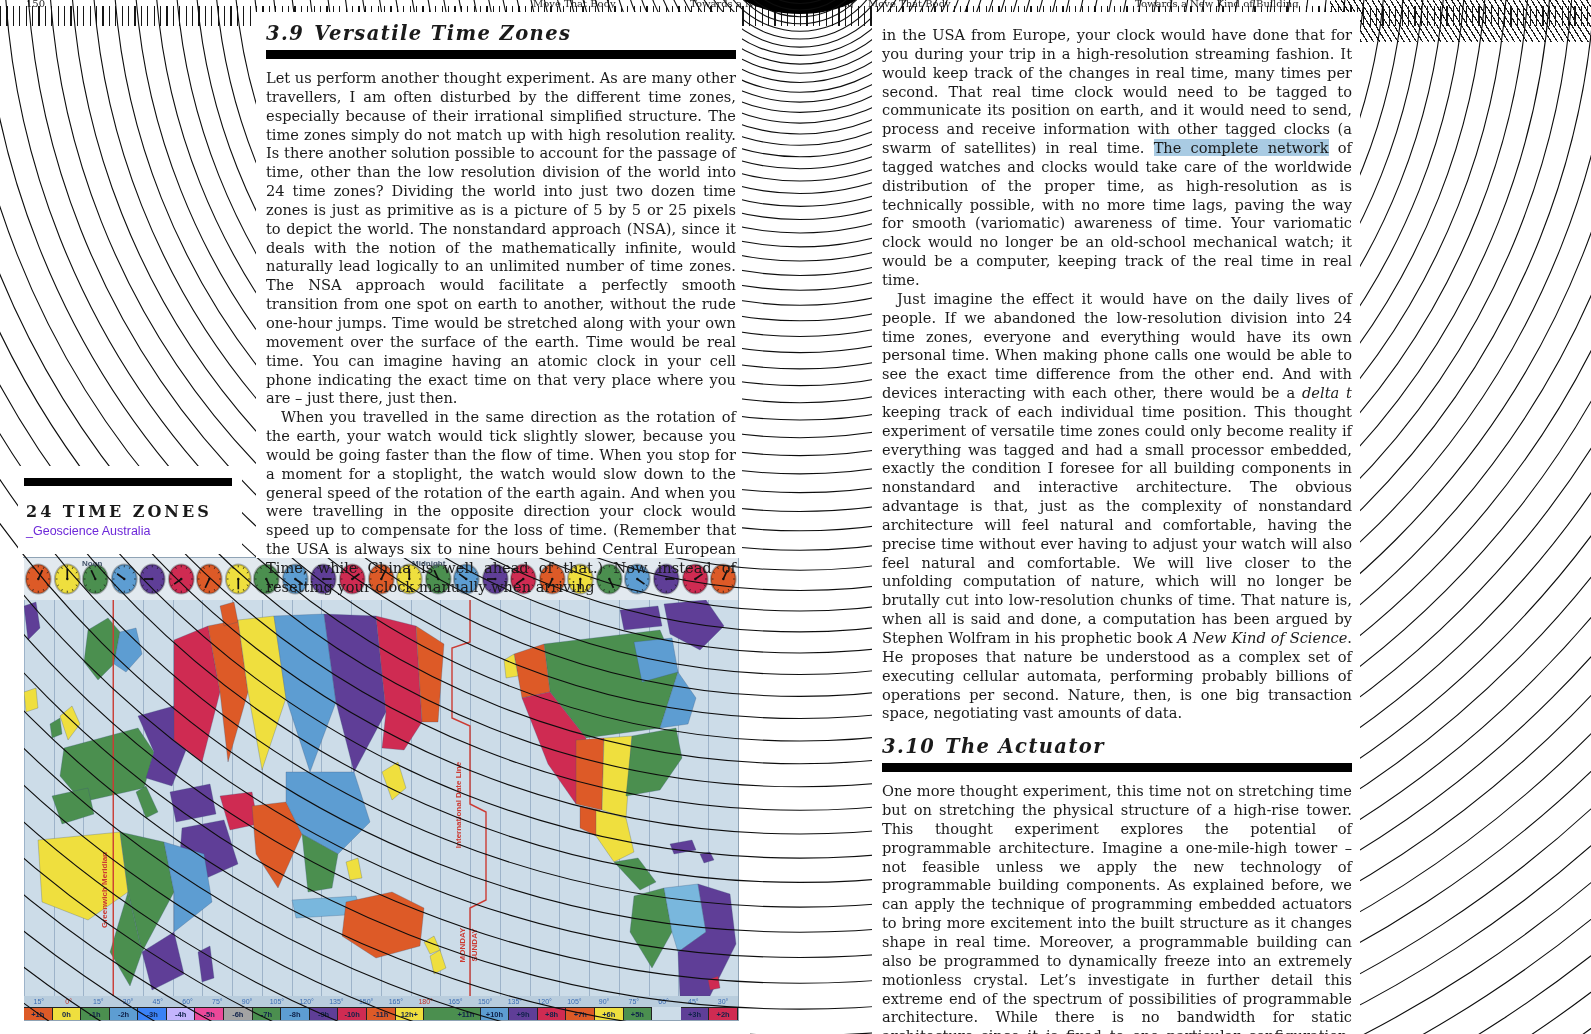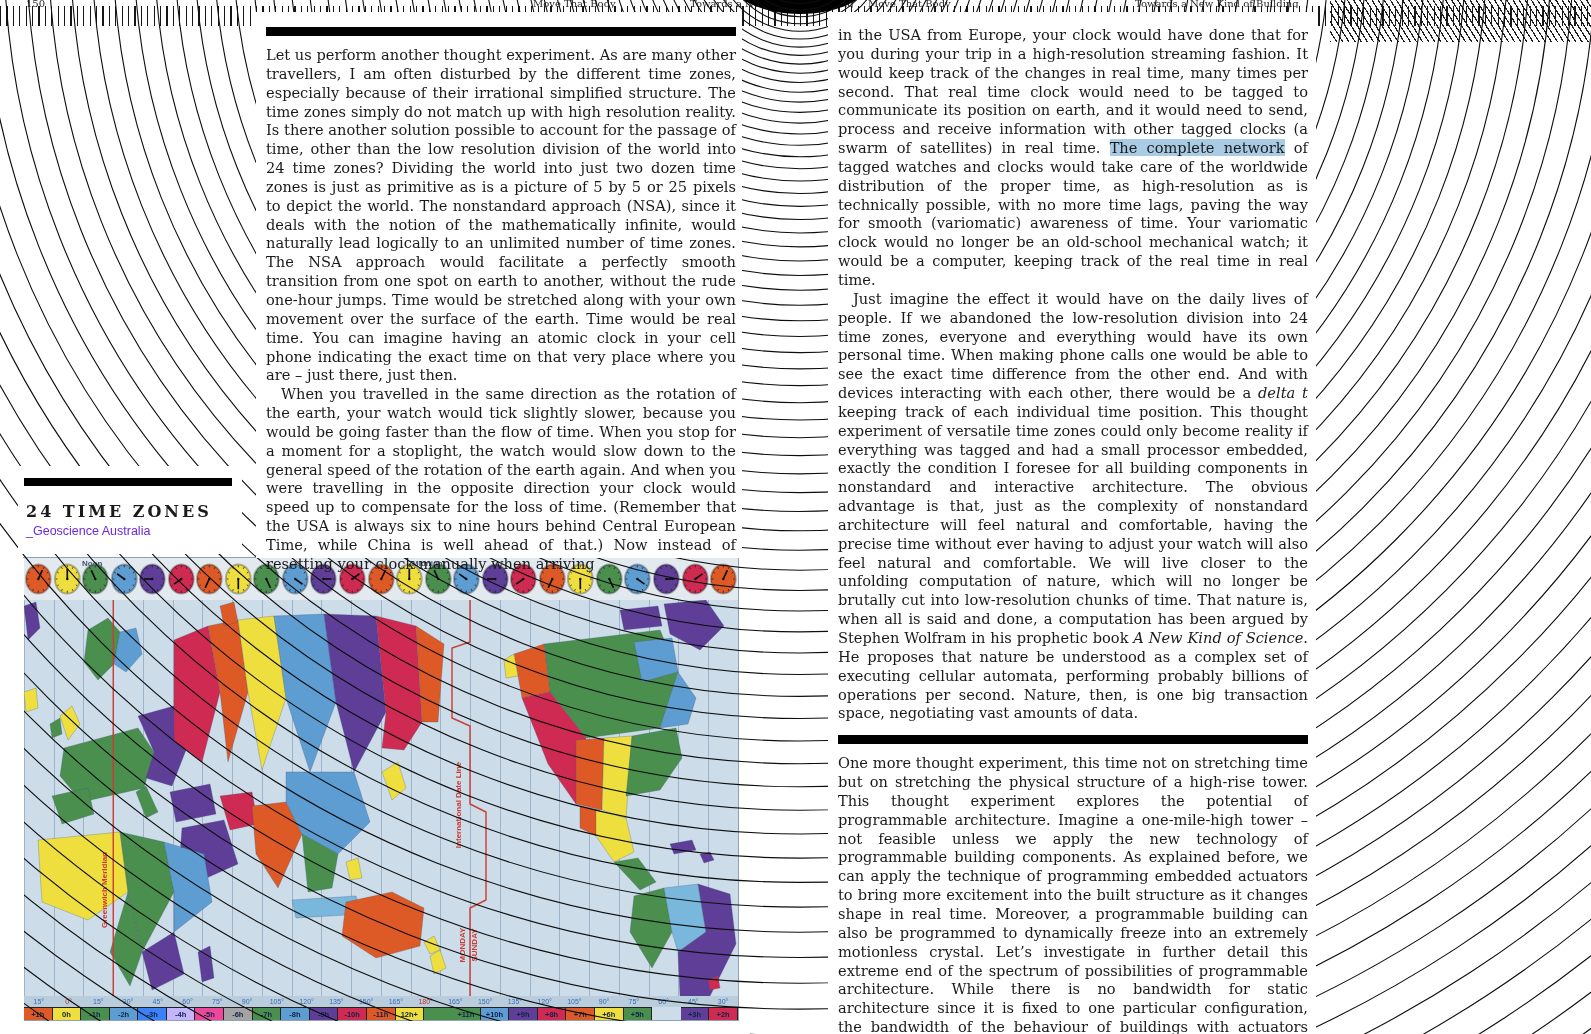--- a/index.html
+++ b/index.html
@@ -14,21 +14,21 @@
   #top-hatch{position:absolute;left:0;top:6px;width:100%;height:20px;z-index:0;
     background:repeating-linear-gradient(90deg,#161616 0 1.2px,transparent 1.2px 6.4px);}
   #corner-hatch{position:absolute;left:1330px;top:0;width:261px;height:42px;z-index:0;
     background:repeating-linear-gradient(58deg,#1d1d1d 0 1.2px,transparent 1.2px 5.2px);}
   
   #header-row{position:absolute;left:0;top:0;width:100%;height:8px;overflow:hidden;z-index:0;}
   #header-row span{position:absolute;top:-2px;font:10px "DejaVu Serif",serif;color:#1f1f1f;white-space:nowrap;}
   
   .col{position:absolute;background:#fff;z-index:2;}
   #col-left{left:256px;top:12px;width:486px;height:546px;padding:10px 6px 0 10px;box-sizing:border-box;}
-  #col-right{left:828px;top:12px;width:488px;height:1022px;padding:14px 8px 0 10px;box-sizing:border-box;}
+  #col-right{left:872px;top:12px;width:488px;height:1022px;padding:14px 8px 0 10px;box-sizing:border-box;}
   .heading{font-style:italic;font-weight:bold;font-size:19.5px;letter-spacing:1.4px;white-space:nowrap;}
   .heading .secnum{margin-right:10px;}
   .rule{height:9px;background:#000;margin:5px 0 10px 0;}
   .bodytext p{font-size:14.6px;line-height:18.85px;text-align:justify;margin:0;}
   .bodytext p.indent{text-indent:15px;}
   .i{font-style:italic;}
   .hl{background:#a9cbe3;}
   #sec2-block{margin-top:12px;}
   
   #caption{position:absolute;left:18px;top:466px;width:224px;height:88px;background:#fff;z-index:2;}
@@ -779,39 +779,45 @@
     <circle cx="800" cy="-55" r="1312.4"></circle>
     <circle cx="800" cy="-55" r="1341.5"></circle>
     <circle cx="800" cy="-55" r="1371.0"></circle>
     <circle cx="800" cy="-55" r="1400.9"></circle>
     <circle cx="800" cy="-55" r="1431.0"></circle>
     <circle cx="800" cy="-55" r="1461.5"></circle>
     <circle cx="800" cy="-55" r="1492.2"></circle>
   </svg>
 
 <div id="col-left" class="col">
+  <div class="heading">
+    <span class="secnum">3.9</span><span>Versatile Time Zones</span>
+  </div>
   <div class="rule"></div>
   <div class="bodytext">
     <p>Let us perform another thought experiment. As are many other travellers, I am often disturbed by the different time zones, especially because of their irrational simplified structure. The time zones simply do not match up with high resolution reality. Is there another solution possible to account for the passage of time, other than the low resolution division of the world into 24 time zones? Dividing the world into just two dozen time zones is just as primitive as is a picture of 5 by 5 or 25 pixels to depict the world. The nonstandard approach (NSA), since it deals with the notion of the mathematically infinite, would naturally lead logically to an unlimited number of time zones. The NSA approach would facilitate a perfectly smooth transition from one spot on earth to another, without the rude one-hour jumps. Time would be stretched along with your own movement over the surface of the earth. Time would be real time. You can imagine having an atomic clock in your cell phone indicating the exact time on that very place where you are – just there, just then.</p>
     <p class="indent">When you travelled in the same direction as the rotation of the earth, your watch would tick slightly slower, because you would be going faster than the flow of time. When you stop for a moment for a stoplight, the watch would slow down to the general speed of the rotation of the earth again. And when you were travelling in the opposite direction your clock would speed up to compensate for the loss of time. (Remember that the USA is always six to nine hours behind Central European Time, while China is well ahead of that.) Now instead of resetting your clock manually when arriving</p>
   </div>
 </div>
 
 <div id="caption">
   <div class="bar"></div>
   <div class="title">24 TIME ZONES</div>
   <div class="credit">_Geoscience Australia</div>
 </div>
 
 <div id="col-right" class="col">
   <div class="bodytext">
     <p><span>in the USA from Europe, your clock would have done that for you during your trip in a high-resolution streaming fashion. It would keep track of the changes in real time, many times per second. That real time clock would need to be tagged to communicate its position on earth, and it would need to send, process and receive information with other tagged clocks (a swarm of satellites) in real time. </span><span class="hl">The complete network</span><span> of tagged watches and clocks would take care of the worldwide distribution of the proper time, as high-resolution as is technically possible, with no more time lags, paving the way for smooth (variomatic) awareness of time. Your variomatic clock would no longer be an old-school mechanical watch; it would be a computer, keeping track of the real time in real time.</span></p>
     <p class="indent"><span>Just imagine the effect it would have on the daily lives of people. If we abandoned the low-resolution division into 24 time zones, everyone and everything would have its own personal time. When making phone calls one would be able to see the exact time difference from the other end. And with devices interacting with each other, there would be a </span><span class="i">delta t</span><span> keeping track of each individual time position. This thought experiment of versatile time zones could only become reality if everything was tagged and had a small processor embedded, exactly the condition I foresee for all building components in nonstandard and interactive architecture. The obvious advantage is that, just as the complexity of nonstandard architecture will feel natural and comfortable, having the precise time without ever having to adjust your watch will also feel natural and comfortable. We will live closer to the unfolding computation of nature, which will no longer be brutally cut into low-resolution chunks of time. That nature is, when all is said and done, a computation has been argued by Stephen Wolfram in his prophetic book </span><span class="i">A New Kind of Science</span><span>. He proposes that nature be understood as a complex set of executing cellular automata, performing probably billions of operations per second. Nature, then, is one big transaction space, negotiating vast amounts of data.</span></p>
   </div>
   <div id="sec2-block">
+    <div class="heading">
+      <span class="secnum">3.10</span><span>The Actuator</span>
+    </div>
     <div class="rule"></div>
     <div class="bodytext">
       <p>One more thought experiment, this time not on stretching time but on stretching the physical structure of a high-rise tower. This thought experiment explores the potential of programmable architecture. Imagine a one-mile-high tower – not feasible unless we apply the new technology of programmable building components. As explained before, we can apply the technique of programming embedded actuators to bring more excitement into the built structure as it changes shape in real time. Moreover, a programmable building can also be programmed to dynamically freeze into an extremely motionless crystal. Let’s investigate in further detail this extreme end of the spectrum of possibilities of programmable architecture. While there is no bandwidth for static architecture since it is fixed to one particular configuration, the bandwidth of the behaviour of buildings with actuators may range from almost zero to almost endless: zero being the completely frozen situation; endless being the maximum amount of movements that is mechanically and electronically feasible.</p>
     </div>
   </div>
 </div>
 
 <div id="patch-bl" class="patch"></div>
 <div id="patch-left" class="patch"></div>
 

